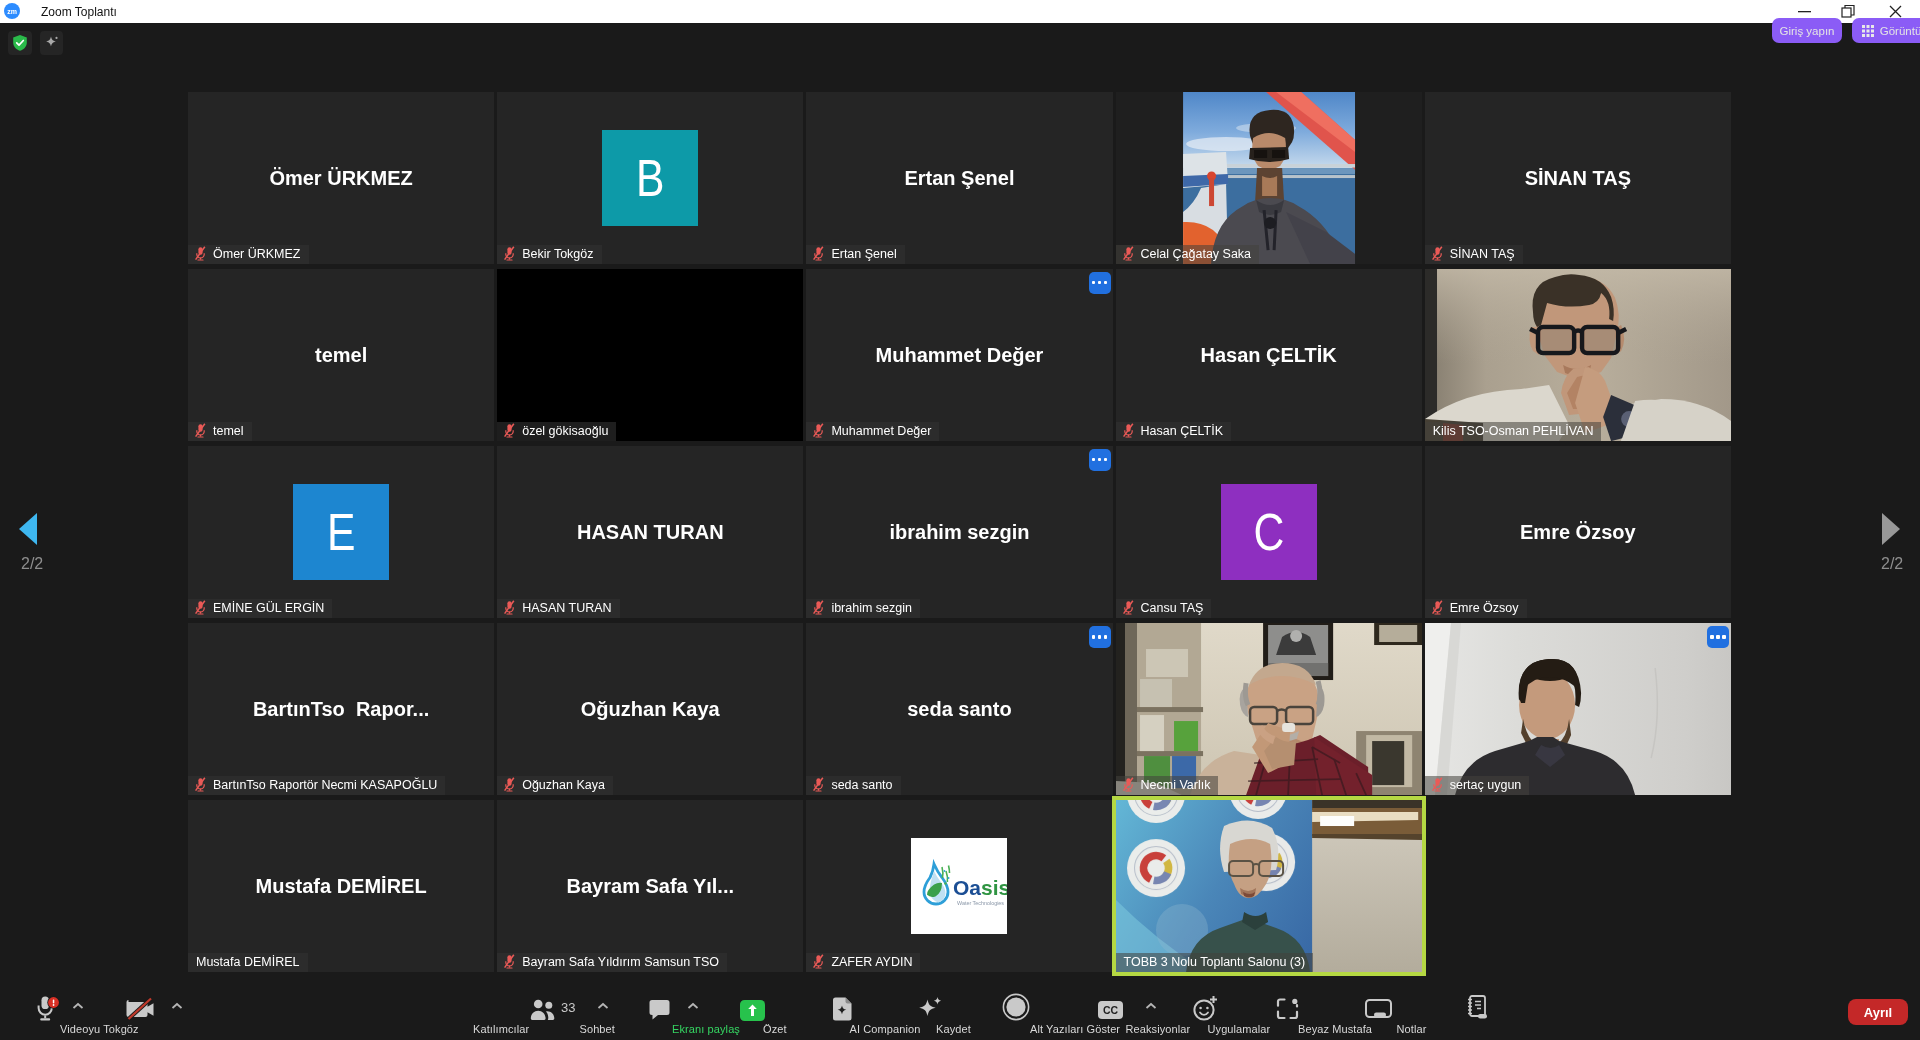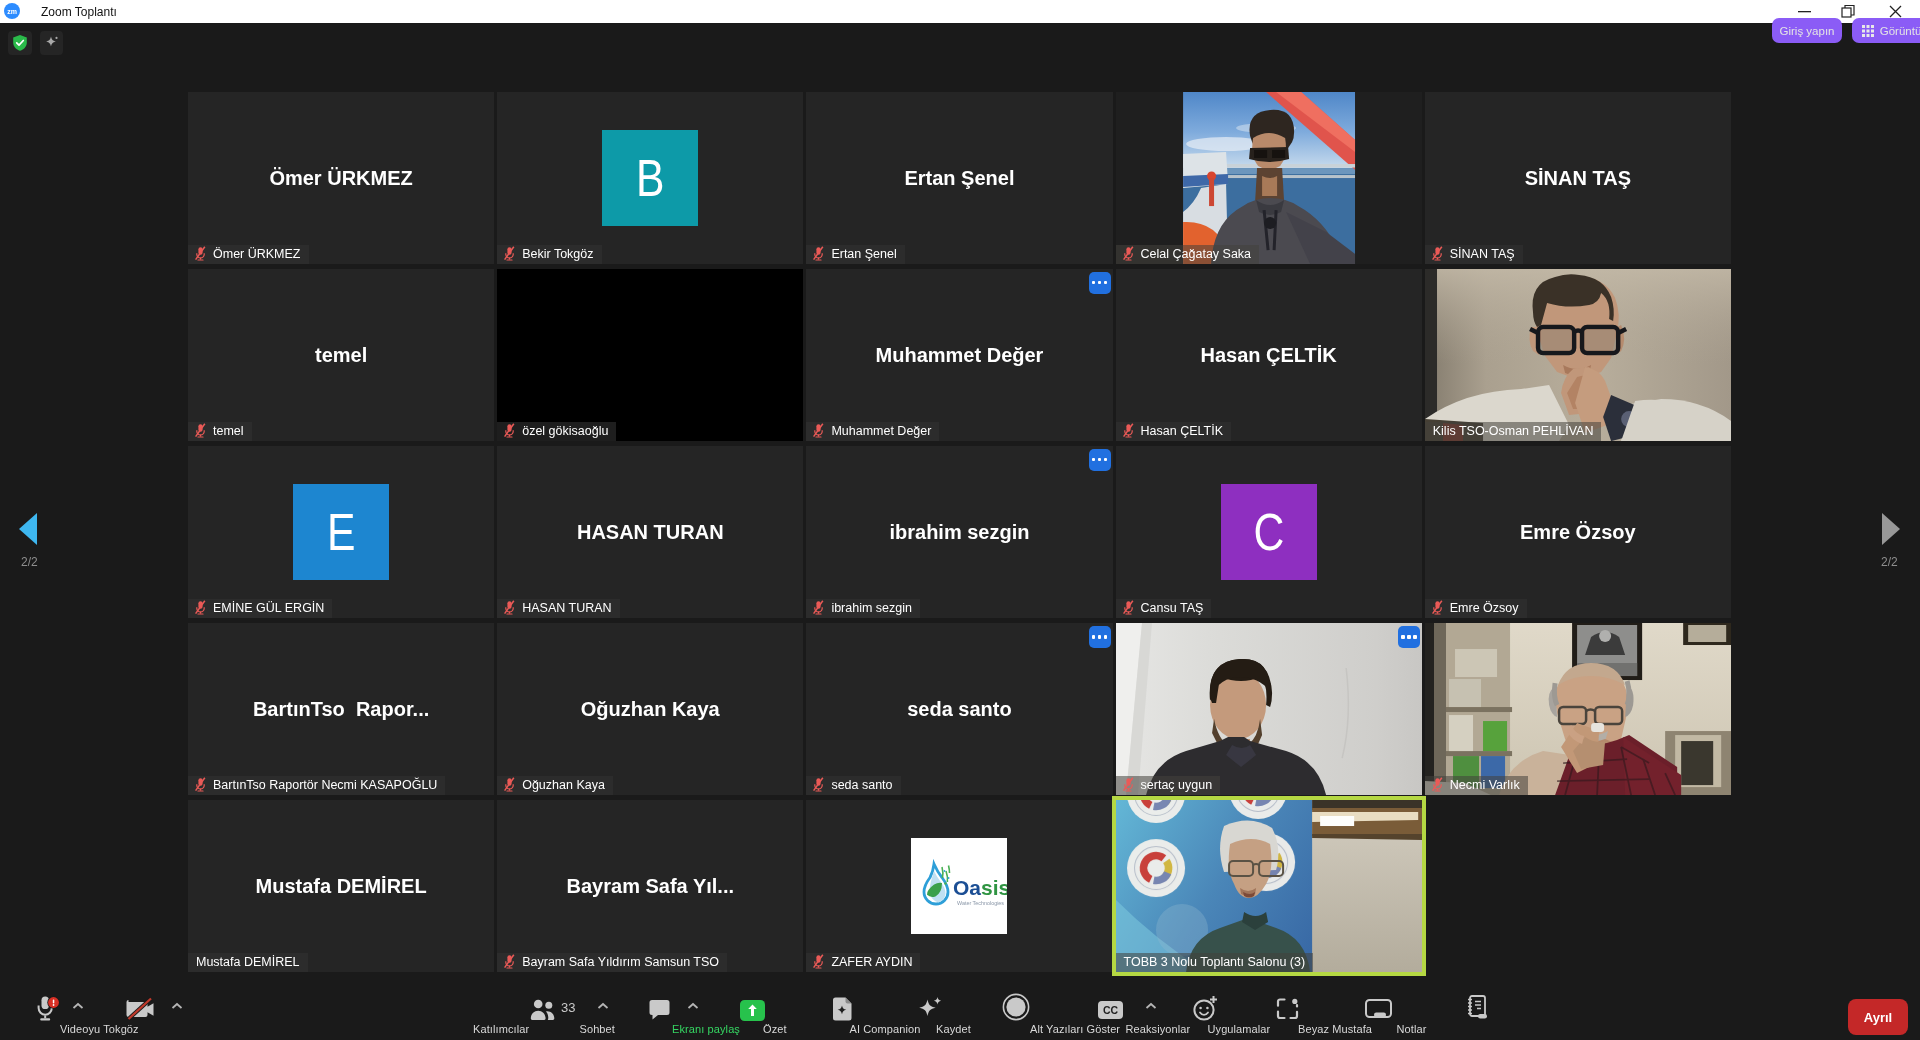--- a/index.html
+++ b/index.html
@@ -39,28 +39,28 @@
   .dots { position:absolute; top:3px; right:2px; width:22px; height:22px; background:#2170e0;
     border-radius:5px; z-index:6; display:flex; align-items:center; justify-content:center; gap:2.5px; }
   .dots i { width:3.5px; height:3.5px; background:#fff; border-radius:1px; display:block; }
   .pht { position:absolute; inset:0; }
   #t25 { box-shadow:0 0 0 4px #b5d843; }
   
   .pgl { position:absolute; left:19px; top:513px; width:0; height:0;
     border-top:16px solid transparent; border-bottom:16px solid transparent; border-right:18px solid #3eb7f0; }
   .pgr { position:absolute; left:1882px; top:513px; width:0; height:0;
     border-top:16.5px solid transparent; border-bottom:16.5px solid transparent; border-left:18px solid #989898; }
-  .pgt { position:absolute; top:555px; color:#8e8e8e; font-size:12px; }
+  .pgt { position:absolute; top:555px; color:#8e8e8e; font-size:16px; }
   
   .titem { position:absolute; bottom:5px; width:160px; color:#d9d9d9; }
   .titem .lab { font-size:11px; display:block; margin-top:0px; letter-spacing:0.1px; }
   .titem .ic { height:24px; display:flex; align-items:flex-end; justify-content:center; margin-bottom:2px; }
   .caret { position:absolute; bottom:30px; }
   .green { color:#35d662; }
-  #ayril { position:absolute; left:1848px; top:999px; width:60px; height:36px; background:#c42828;
+  #ayril { position:absolute; left:1848px; top:999px; width:60px; height:26px; background:#c42828;
     border-radius:8px; color:#fff; font-size:13px; font-weight:bold; display:flex;
     align-items:center; justify-content:center; }
 </style>
 </head>
 <body>
 
 <div class="tbar">
   <svg class="zmlogo" width="16" height="16" viewBox="0 0 16 16">
     <circle cx="8" cy="8" r="8" fill="#2d8cff"></circle>
     <text x="8" y="11" font-size="7" font-weight="bold" fill="#fff" text-anchor="middle">zm</text>
@@ -465,61 +465,20 @@
             <rect x="5.4" y="1.2" width="4.2" height="7.6" rx="2.1"></rect>
             <path d="M3.2 7.2v1a4.3 4.3 0 0 0 8.6 0v-1h-1.2v1a3.1 3.1 0 0 1-6.2 0v-1z"></path>
             <rect x="6.9" y="12" width="1.2" height="1.6"></rect>
             <rect x="4.4" y="13.4" width="6.2" height="1.2" rx="0.6"></rect>
           </g>
           <path d="M2.6 13.6L11.8 0.8" stroke="#ea5a57" stroke-width="1.5"></path>
         </svg>
         <span>seda santo</span>
       </div>
     </div>
-  <div class="tile" id="t20">
-      <div class="pht" id="sertac"><svg width="306.2" height="172.1" viewBox="0 0 306 172" preserveAspectRatio="none">
-<defs>
- <linearGradient id="swall" x1="0" y1="0" x2="1" y2="0">
-  <stop offset="0" stop-color="#e6e6e4"></stop>
-              <stop offset="0.3" stop-color="#dcdcd9"></stop>
-              <stop offset="0.85" stop-color="#cfcecb"></stop>
-              <stop offset="1" stop-color="#c8c7c4"></stop>
- </linearGradient>
-</defs>
-<rect width="306" height="172" fill="url(#swall)"></rect>
-<path d="M0 0 L26 0 L10 172 L0 172z" fill="#efefed"></path>
-<path d="M26 0 L36 0 L22 172 L10 172z" fill="#d8d8d5"></path>
-<path d="M230 45 q6 50 -4 90" stroke="#c6c5c2" stroke-width="1.5" fill="none"></path>
-<ellipse cx="122" cy="82" rx="28" ry="34" fill="#c49a7c"></ellipse>
-<path d="M94 78 q-4 -40 30 -42 q30 -2 32 34 q0 8 -2 14 l-4 -2 q2 -22 -6 -28 q-18 8 -40 0 l-4 26 -4 0q-2 -6 -2 -2z" fill="#241c14"></path>
-<path d="M94 74 q-2 -36 30 -38 q30 -2 30 32 q-12 -14 -30 -14 q-20 0 -30 20z" fill="#241c14"></path>
-<path d="M98 96 q4 20 14 26 l10 4 10 -4 q10 -8 12 -26 l2 16 -8 18 -16 6 -16 -6 -10 -20z" fill="#53402d"></path>
-<path d="M112 116 l22 0 -2 14 -18 0z" fill="#bf9274"></path>
-<path d="M30 172 q8 -34 40 -44 l34 -10 8 -4 16 0 6 4 36 10 q32 10 40 44z" fill="#2d2c2f"></path>
-<path d="M116 122 q10 6 18 0 l6 10 -15 12 -15 -12z" fill="#383741"></path>
-</svg></div>
-      <div class="dots">
-        <i></i>
-        <i></i>
-        <i></i>
-      </div>
-      <div class="lb ov">
-        <svg width="15" height="15" viewBox="0 0 15 15" style="flex:none">
-          <g fill="#ea5a57">
-            <rect x="5.4" y="1.2" width="4.2" height="7.6" rx="2.1"></rect>
-            <path d="M3.2 7.2v1a4.3 4.3 0 0 0 8.6 0v-1h-1.2v1a3.1 3.1 0 0 1-6.2 0v-1z"></path>
-            <rect x="6.9" y="12" width="1.2" height="1.6"></rect>
-            <rect x="4.4" y="13.4" width="6.2" height="1.2" rx="0.6"></rect>
-          </g>
-          <path d="M2.6 13.6L11.8 0.8" stroke="#ea5a57" stroke-width="1.5"></path>
-        </svg>
-        <span>sertaç uygun</span>
-      </div>
-    </div>
-
   <div class="tile" id="t21">
       <div class="pht" id="necmi"><svg width="306.2" height="172.1" viewBox="0 0 306 172" preserveAspectRatio="none">
 <defs>
  <linearGradient id="nwall" x1="0" y1="0" x2="0" y2="1">
   <stop offset="0" stop-color="#e0d9c9"></stop>
               <stop offset="1" stop-color="#cdc5b2"></stop>
  </linearGradient>
 </defs>
 <rect width="306" height="172" fill="url(#nwall)"></rect>
 <rect x="0" y="0" width="9" height="172" fill="#23221f"></rect>
@@ -575,20 +534,61 @@
             <rect x="5.4" y="1.2" width="4.2" height="7.6" rx="2.1"></rect>
             <path d="M3.2 7.2v1a4.3 4.3 0 0 0 8.6 0v-1h-1.2v1a3.1 3.1 0 0 1-6.2 0v-1z"></path>
             <rect x="6.9" y="12" width="1.2" height="1.6"></rect>
             <rect x="4.4" y="13.4" width="6.2" height="1.2" rx="0.6"></rect>
           </g>
           <path d="M2.6 13.6L11.8 0.8" stroke="#ea5a57" stroke-width="1.5"></path>
         </svg>
         <span>Necmi Varlık</span>
       </div>
     </div>
+
+  <div class="tile" id="t20">
+      <div class="pht" id="sertac"><svg width="306.2" height="172.1" viewBox="0 0 306 172" preserveAspectRatio="none">
+<defs>
+ <linearGradient id="swall" x1="0" y1="0" x2="1" y2="0">
+  <stop offset="0" stop-color="#e6e6e4"></stop>
+              <stop offset="0.3" stop-color="#dcdcd9"></stop>
+              <stop offset="0.85" stop-color="#cfcecb"></stop>
+              <stop offset="1" stop-color="#c8c7c4"></stop>
+ </linearGradient>
+</defs>
+<rect width="306" height="172" fill="url(#swall)"></rect>
+<path d="M0 0 L26 0 L10 172 L0 172z" fill="#efefed"></path>
+<path d="M26 0 L36 0 L22 172 L10 172z" fill="#d8d8d5"></path>
+<path d="M230 45 q6 50 -4 90" stroke="#c6c5c2" stroke-width="1.5" fill="none"></path>
+<ellipse cx="122" cy="82" rx="28" ry="34" fill="#c49a7c"></ellipse>
+<path d="M94 78 q-4 -40 30 -42 q30 -2 32 34 q0 8 -2 14 l-4 -2 q2 -22 -6 -28 q-18 8 -40 0 l-4 26 -4 0q-2 -6 -2 -2z" fill="#241c14"></path>
+<path d="M94 74 q-2 -36 30 -38 q30 -2 30 32 q-12 -14 -30 -14 q-20 0 -30 20z" fill="#241c14"></path>
+<path d="M98 96 q4 20 14 26 l10 4 10 -4 q10 -8 12 -26 l2 16 -8 18 -16 6 -16 -6 -10 -20z" fill="#53402d"></path>
+<path d="M112 116 l22 0 -2 14 -18 0z" fill="#bf9274"></path>
+<path d="M30 172 q8 -34 40 -44 l34 -10 8 -4 16 0 6 4 36 10 q32 10 40 44z" fill="#2d2c2f"></path>
+<path d="M116 122 q10 6 18 0 l6 10 -15 12 -15 -12z" fill="#383741"></path>
+</svg></div>
+      <div class="dots">
+        <i></i>
+        <i></i>
+        <i></i>
+      </div>
+      <div class="lb ov">
+        <svg width="15" height="15" viewBox="0 0 15 15" style="flex:none">
+          <g fill="#ea5a57">
+            <rect x="5.4" y="1.2" width="4.2" height="7.6" rx="2.1"></rect>
+            <path d="M3.2 7.2v1a4.3 4.3 0 0 0 8.6 0v-1h-1.2v1a3.1 3.1 0 0 1-6.2 0v-1z"></path>
+            <rect x="6.9" y="12" width="1.2" height="1.6"></rect>
+            <rect x="4.4" y="13.4" width="6.2" height="1.2" rx="0.6"></rect>
+          </g>
+          <path d="M2.6 13.6L11.8 0.8" stroke="#ea5a57" stroke-width="1.5"></path>
+        </svg>
+        <span>sertaç uygun</span>
+      </div>
+    </div>
   <div class="tile" id="t22">
       <div class="nm">Mustafa DEMİREL</div>
       <div class="lb nomic">
         <span>Mustafa DEMİREL</span>
       </div>
     </div>
   <div class="tile" id="t23">
       <div class="nm">Bayram Safa Yıl...</div>
       <div class="lb">
         <svg width="15" height="15" viewBox="0 0 15 15" style="flex:none">

